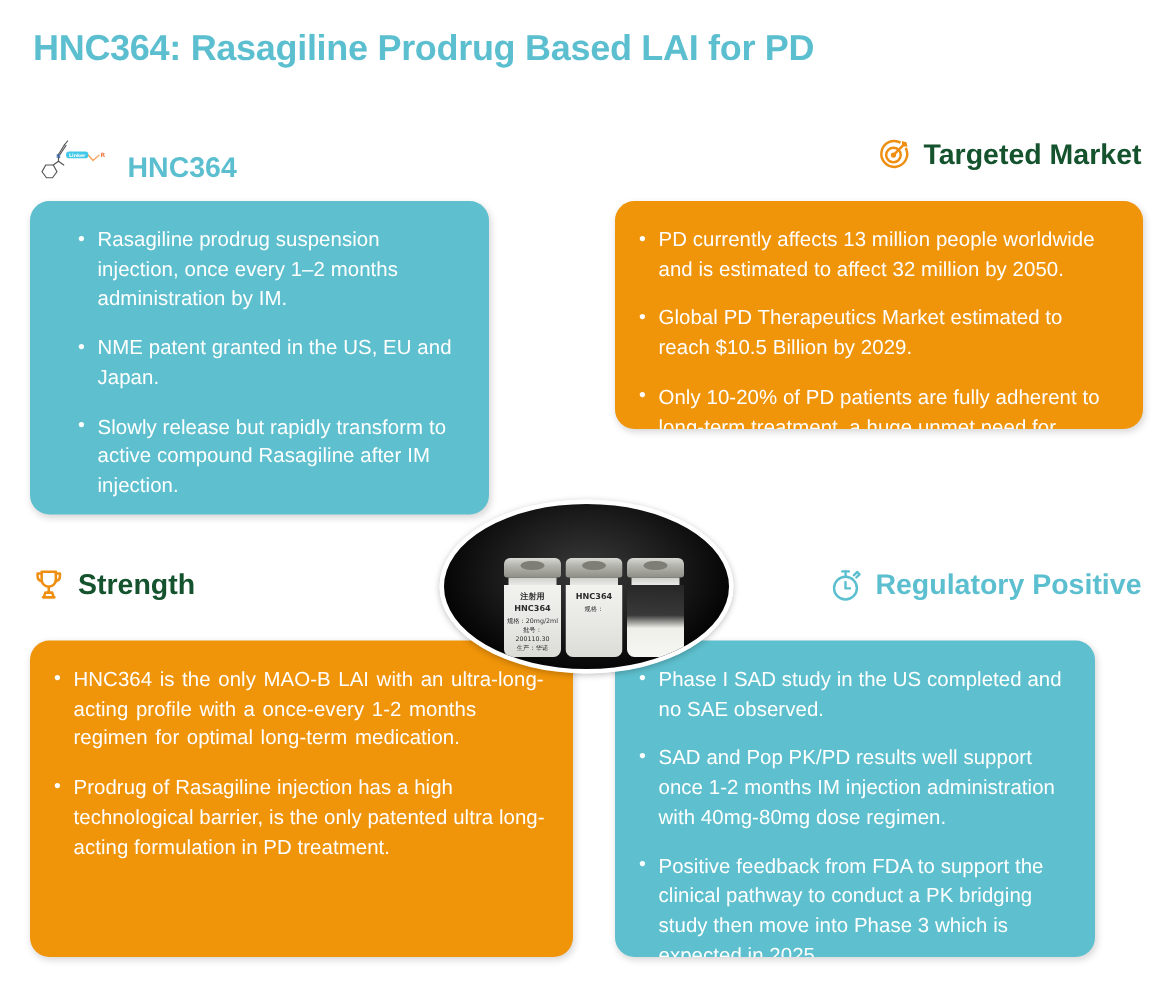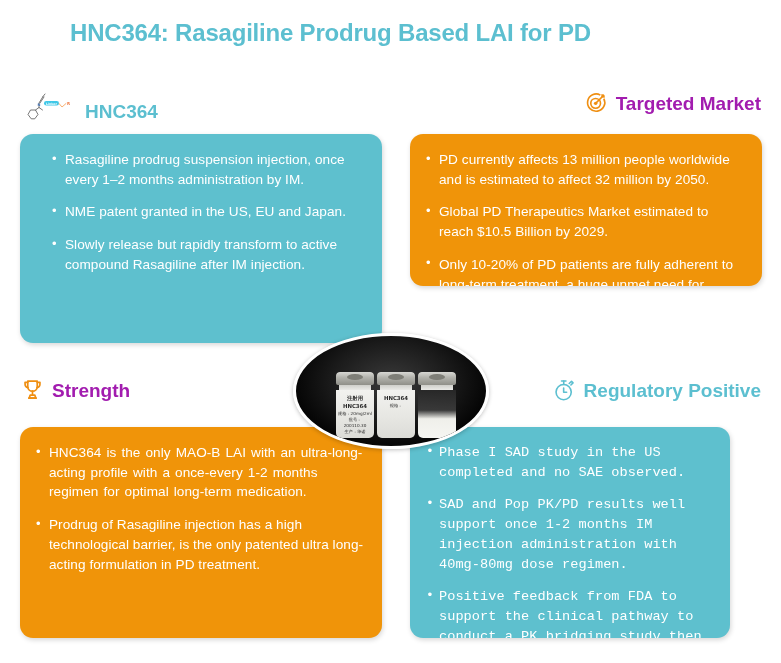--- a/index.html
+++ b/index.html
@@ -19,60 +19,59 @@
   
   .page-title {
     position: absolute;
     left: 22px;
     top: 19px;
     font-size: 24px;
     font-weight: bold;
     color: #5cbfd0;
     letter-spacing: -0.2px;
     white-space: nowrap;
-    margin-left: 48px;
   }
 
   
   .sec-head {
     position: absolute;
     display: flex;
     align-items: center;
     gap: 9px;
     font-size: 19px;
     font-weight: bold;
     white-space: nowrap;
   }
   .sec-head .sec-label { line-height: 1; }
   .sec-head.teal { color: #5cbfd0; }
-  .sec-head.orange { color: #a21caf; }
+  .sec-head.orange { color: #14532d; }
 
   #head-hnc364 { left: 22px; top: 92px; }
   #head-market { right: 20px; top: 92px; }
   #head-strength { left: 22px; top: 379px; }
   #head-regulatory { right: 20px; top: 379px; }
 
   .icon-svg { display: block; }
 
   
   .card {
     position: absolute;
     border-radius: 13px;
     box-sizing: border-box;
     padding: 16px 18px 14px 16px;
     box-shadow: 1px 2px 5px rgba(0,0,0,0.16);
     overflow: hidden;
   }
   .card.teal   { background: #5ec0ce; }
   .card.orange { background: #f09409; }
 
-  #card-hnc364     { left: 20px;  top: 134px; width: 362px; height: 209px; padding-left: 32px; }
+  #card-hnc364     { left: 20px;  top: 134px; width: 306px; height: 209px; padding-left: 32px; }
   #card-market     { left: 410px; top: 134px; width: 352px; height: 152px; }
   #card-strength   { left: 20px;  top: 427px; width: 362px; height: 211px; }
-  #card-regulatory { left: 410px; top: 427px; width: 320px; height: 211px; font-family: Liberation Mono, monospace; }
+  #card-regulatory { left: 410px; top: 427px; width: 320px; height: 211px; }
 
   ul.bullets {
     list-style: none;
     margin: 0;
     padding: 0;
     color: #ffffff;
   }
   ul.bullets > li {
     position: relative;
     padding-left: 13px;

